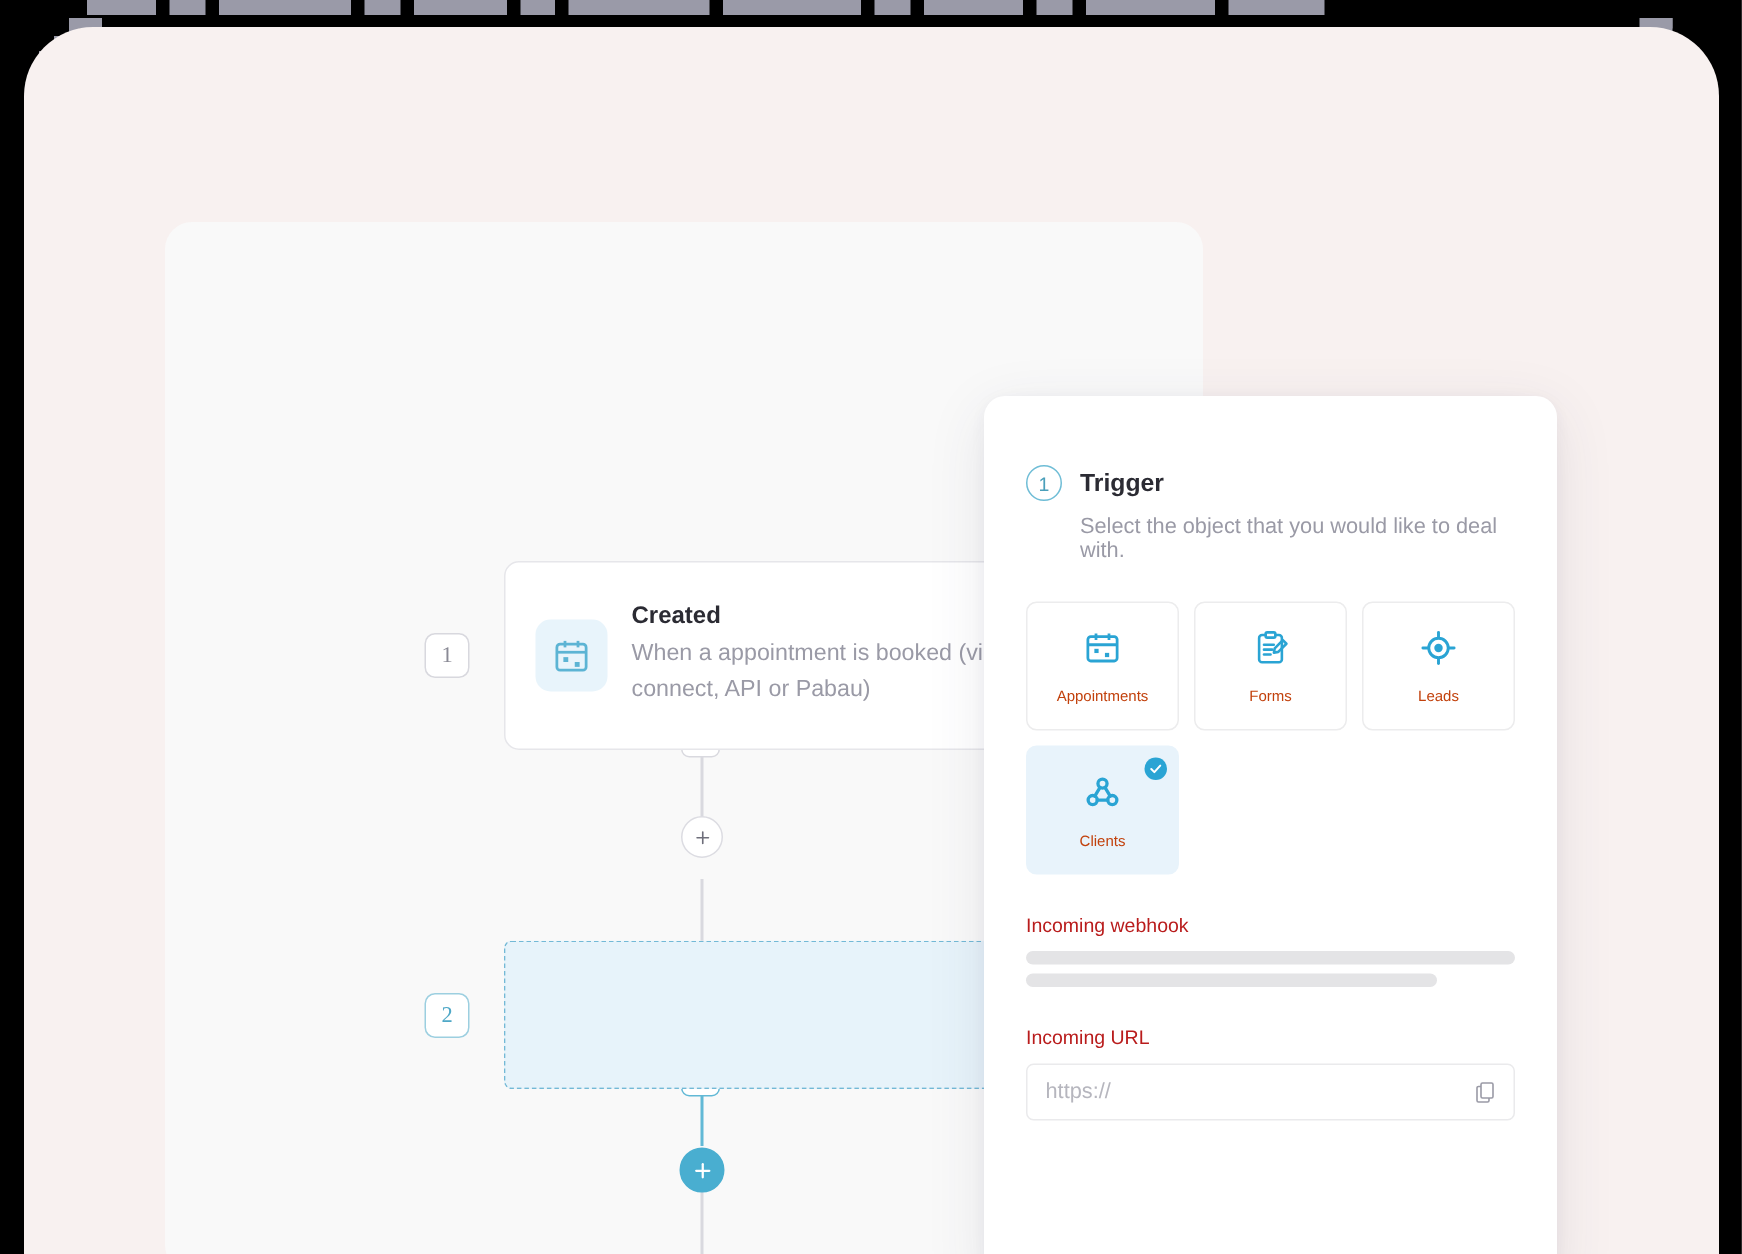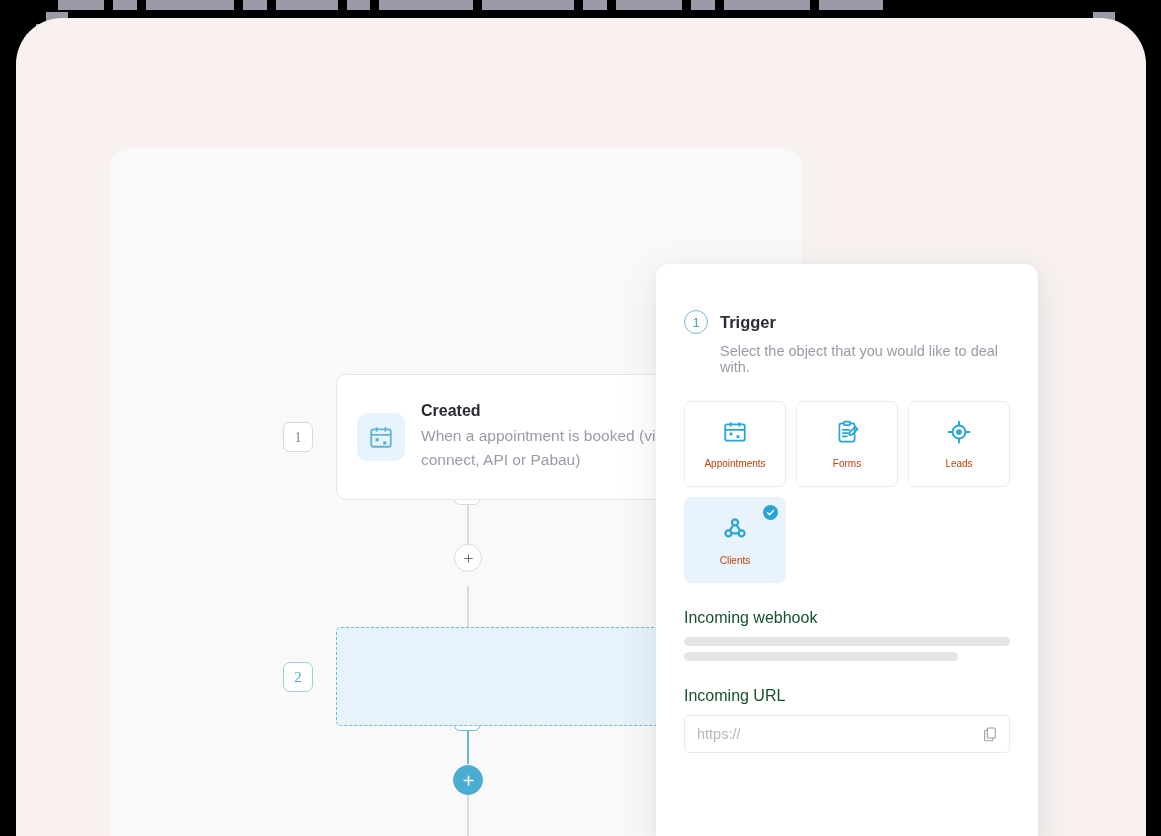--- a/index.html
+++ b/index.html
@@ -279,22 +279,22 @@
     width: 15px;
     height: 15px;
     border-radius: 50%;
     background: #2aa4d4;
     display: flex;
     align-items: center;
     justify-content: center;
   }
 
   .field-label {
-    font-size: 16px;
-    color: #14532d;
+    font-size: 13px;
+    color: #b91c1c;
     margin-bottom: 10px;
   }
   #incoming-block { margin-top: 26px; }
   .skel {
     height: 9px;
     border-radius: 5px;
     background: #e4e4e6;
     margin-bottom: 6px;
   }
   .skel.w100 { width: 100%; }

